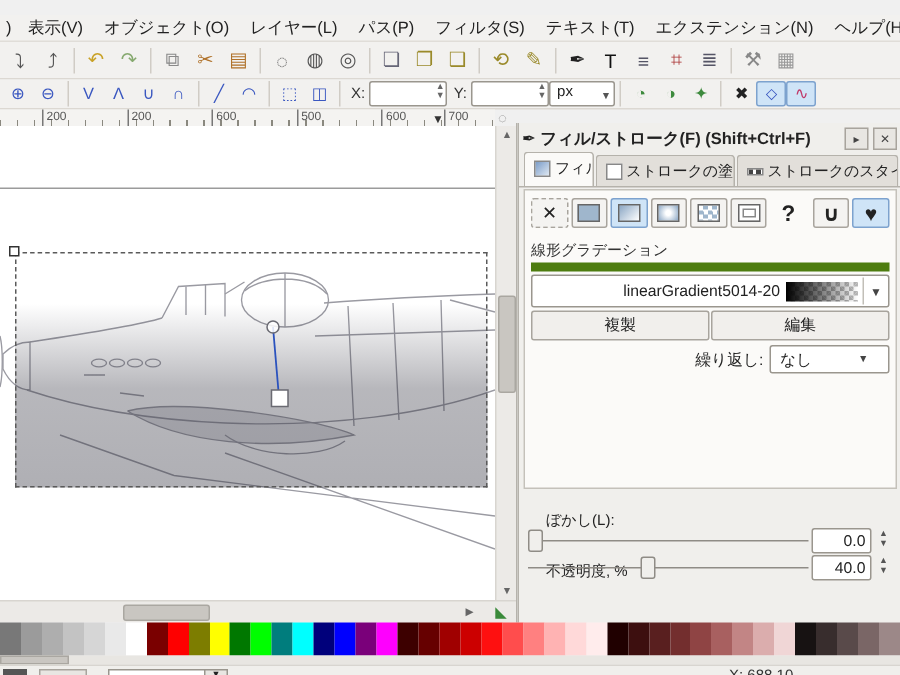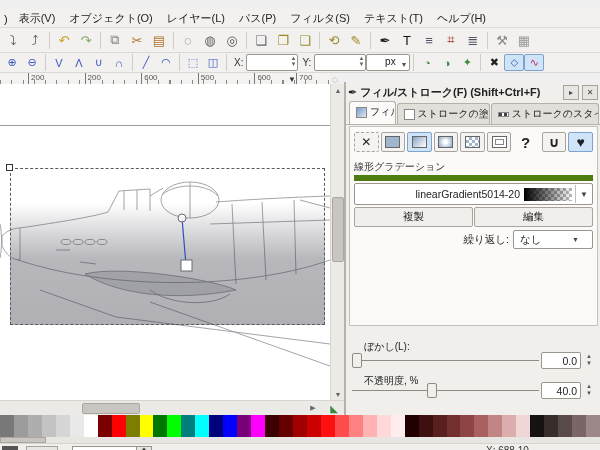--- a/index.html
+++ b/index.html
@@ -22,21 +22,21 @@
   .tbtn{width:22px;height:21px;display:flex;align-items:center;justify-content:center;
         font-size:13px;color:#555;border:1px solid transparent;border-radius:2px;box-sizing:border-box;flex:none;}
   .toolbar2 .tbtn{width:20px;height:17px;font-size:11px;color:#3a57c0;}
   .tbtn.active{background:#cfe4f7;border-color:#7da2ce;}
   .tsep{width:1px;height:17px;background:#d0ccc5;margin:0 3px;flex:none;}
   .tlabel{font-size:10px;color:#333;margin:0 3px 0 4px;flex:none;}
   .tspin{width:50px;height:15px;background:#fff;border:1px solid #9a968e;border-radius:2px;
          position:relative;flex:none;}
   .tspin .arrows{position:absolute;right:1px;top:0;font-size:6px;line-height:6px;color:#666;}
   .tselect{width:38px;height:15px;background:#fff;border:1px solid #9a968e;border-radius:2px;
-           font-size:10px;line-height:14px;padding-left:4px;position:relative;flex:none;text-align:center;}
+           font-size:10px;line-height:14px;padding-left:4px;position:relative;flex:none;}
   .tselect .arr{position:absolute;right:2px;top:3px;font-size:7px;color:#555;}
   
   .ruler{left:0;top:73px;width:330px;height:11px;background:#f4f3f1;border-bottom:1px solid #cfccc6;
          background-image:repeating-linear-gradient(to right,#8a887f 0 1px,transparent 1px 11.3px);
          background-size:100% 4px;background-position:0 7px;background-repeat:no-repeat;}
   .ruler-label{position:absolute;top:0;font-size:8px;color:#555;border-left:1px solid #777;
                padding-left:2px;height:11px;line-height:9px;}
   .ruler-marker{position:absolute;top:2px;font-size:8px;color:#333;}
   .corner-icon{left:327px;top:73px;width:16px;height:12px;font-size:10px;color:#777;
                display:flex;align-items:center;justify-content:center;}
@@ -127,20 +127,21 @@
 
   <div class="abs menubar">
     <span class="menu-item" style="padding:2px 2px;">)</span>
     <span id="menu-items" style="display:flex;">
         <span class="menu-item">表示(V)</span>
         <span class="menu-item">オブジェクト(O)</span>
         <span class="menu-item">レイヤー(L)</span>
         <span class="menu-item">パス(P)</span>
         <span class="menu-item">フィルタ(S)</span>
         <span class="menu-item">テキスト(T)</span>
+        <span class="menu-item">エクステンション(N)</span>
         <span class="menu-item">ヘルプ(H)</span>
       </span>
   </div>
 
   <div class="abs cmdbar" id="cmdbar">
       <span class="tbtn" style="color: rgb(85, 85, 85);">⤵</span>
       <span class="tbtn" style="color: rgb(85, 85, 85);">⤴</span>
       <span class="tsep"></span>
       <span class="tbtn" style="color: rgb(201, 162, 39);">↶</span>
       <span class="tbtn" style="color: rgb(134, 169, 111);">↷</span>
@@ -353,21 +354,21 @@
 
     <div class="slider-label" style="top:258px;">ぼかし(L):</div>
     <div class="slider-row" style="top:270px;">
       <div class="slider-track"></div>
       <div class="slider-thumb" style="left:0;"></div>
       <div class="spinbox">0.0</div>
       <div class="spin-arrows">▲<br>▼</div>
     </div>
 
     <div class="slider-label" style="top:292px;">不透明度, %</div>
-    <div class="slider-row" style="top:300px;">
+    <div class="slider-row" style="top:288px;">
       <div class="slider-track"></div>
       <div class="slider-thumb" id="opacity-thumb" style="left: 75px;"></div>
       <div class="spinbox">40.0</div>
       <div class="spin-arrows">▲<br>▼</div>
     </div>
   </div>
 
   <div class="abs palette" id="palette">
       <span class="sw" style="background: rgb(120, 120, 120);"></span>
       <span class="sw" style="background: rgb(155, 155, 155);"></span>

